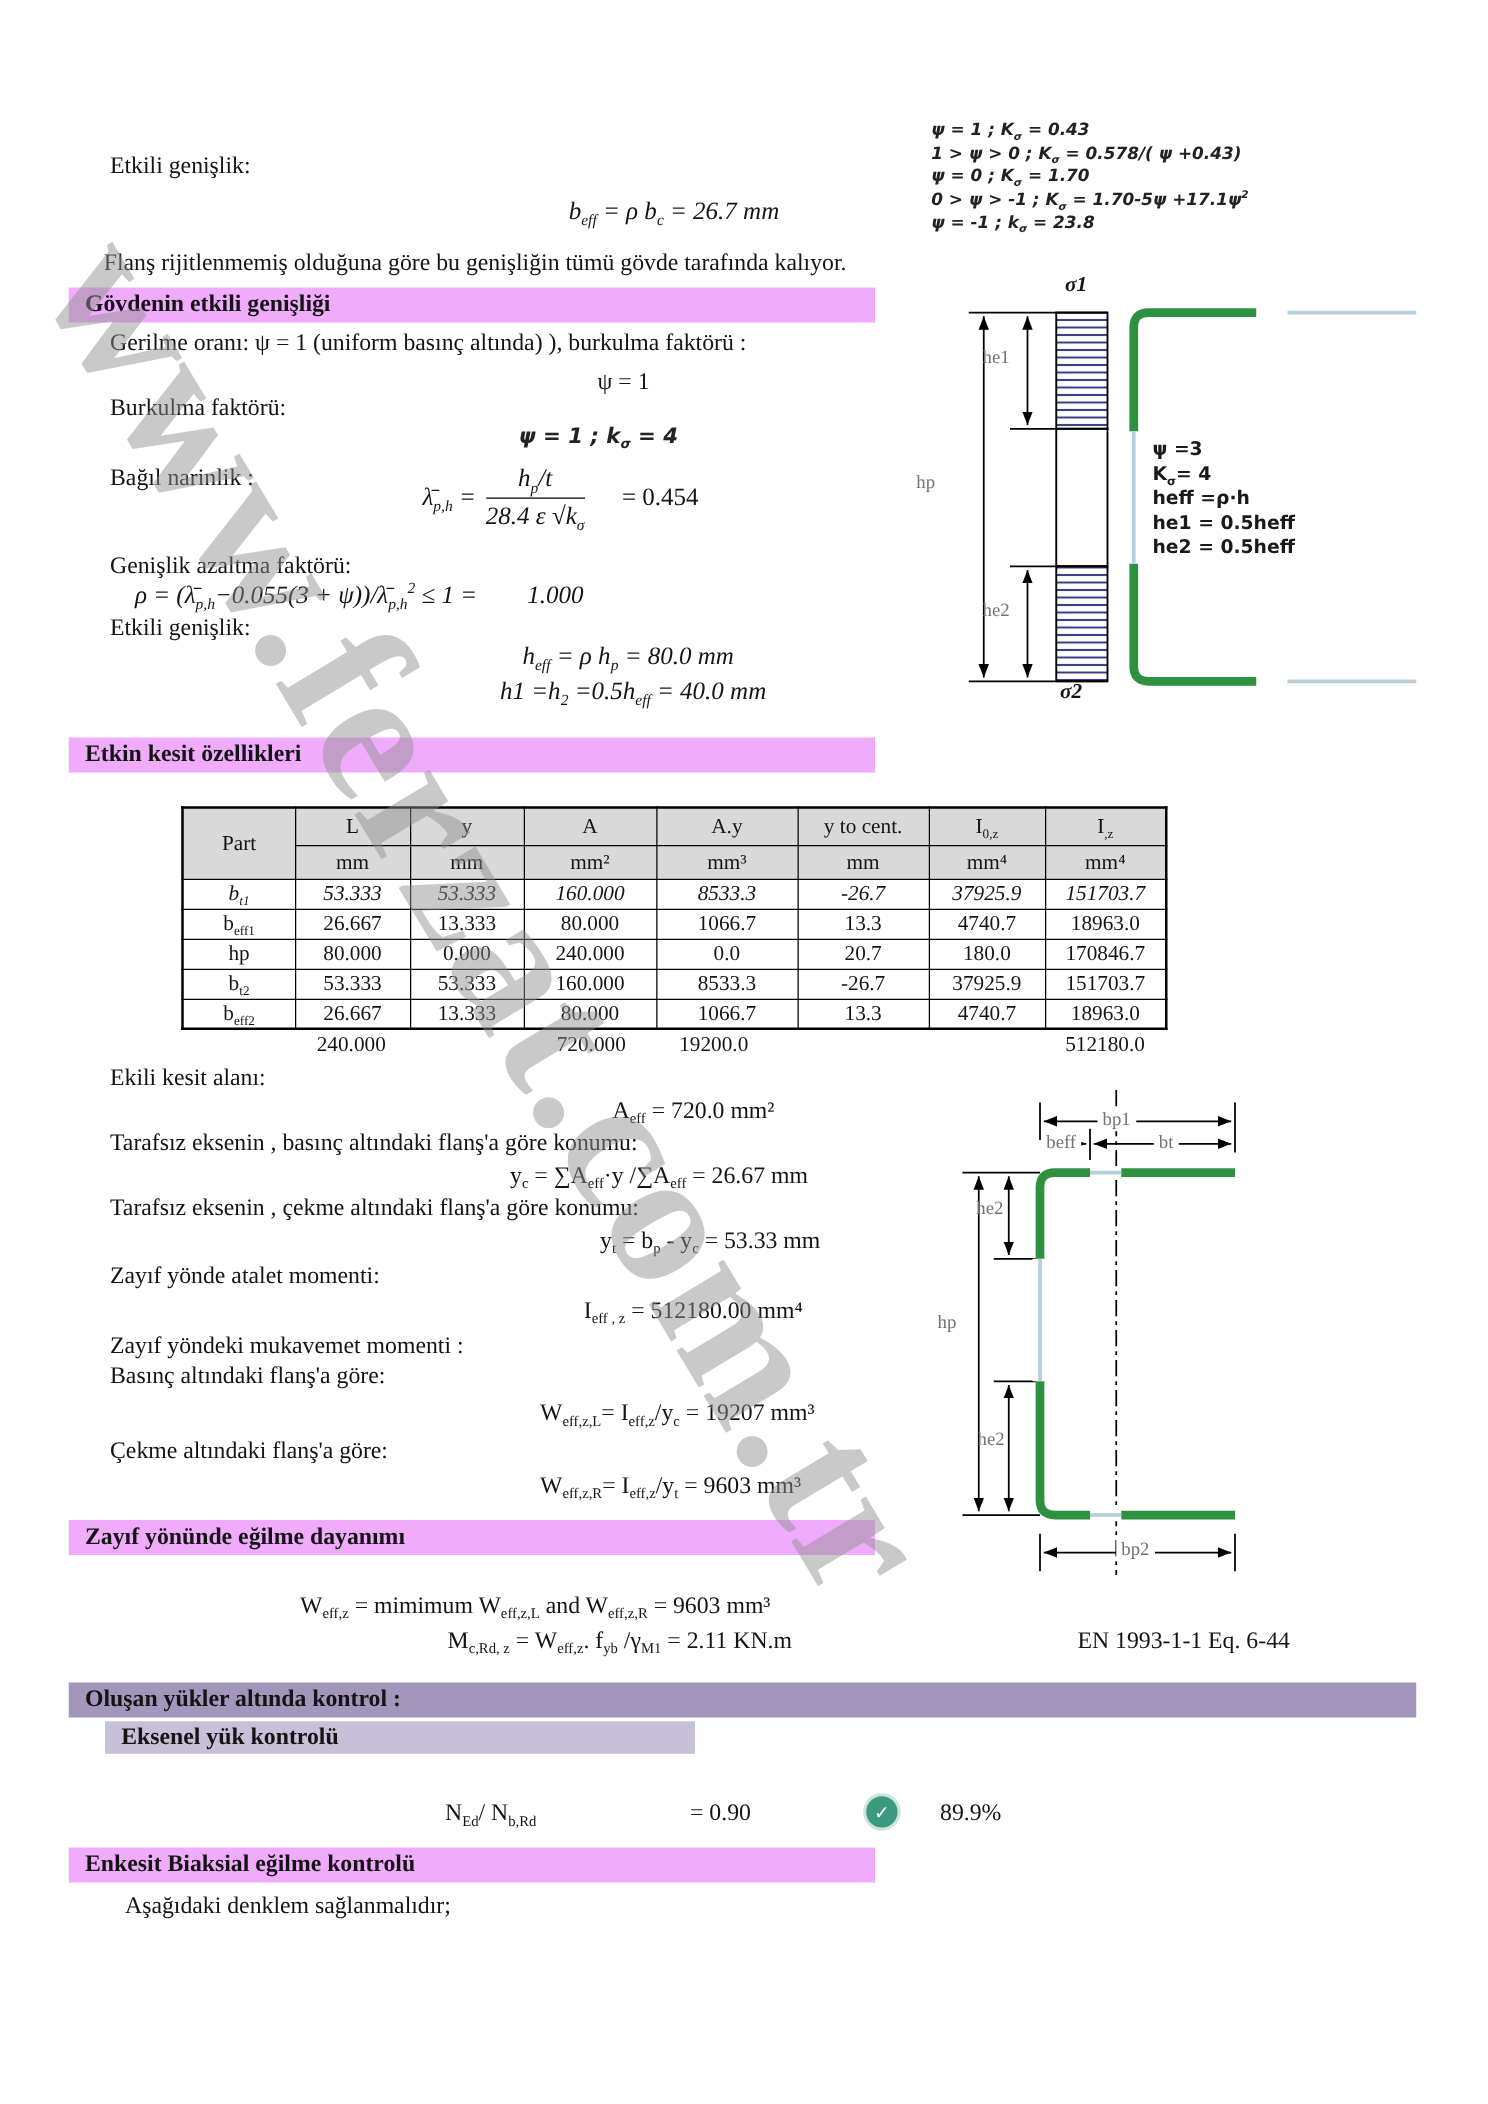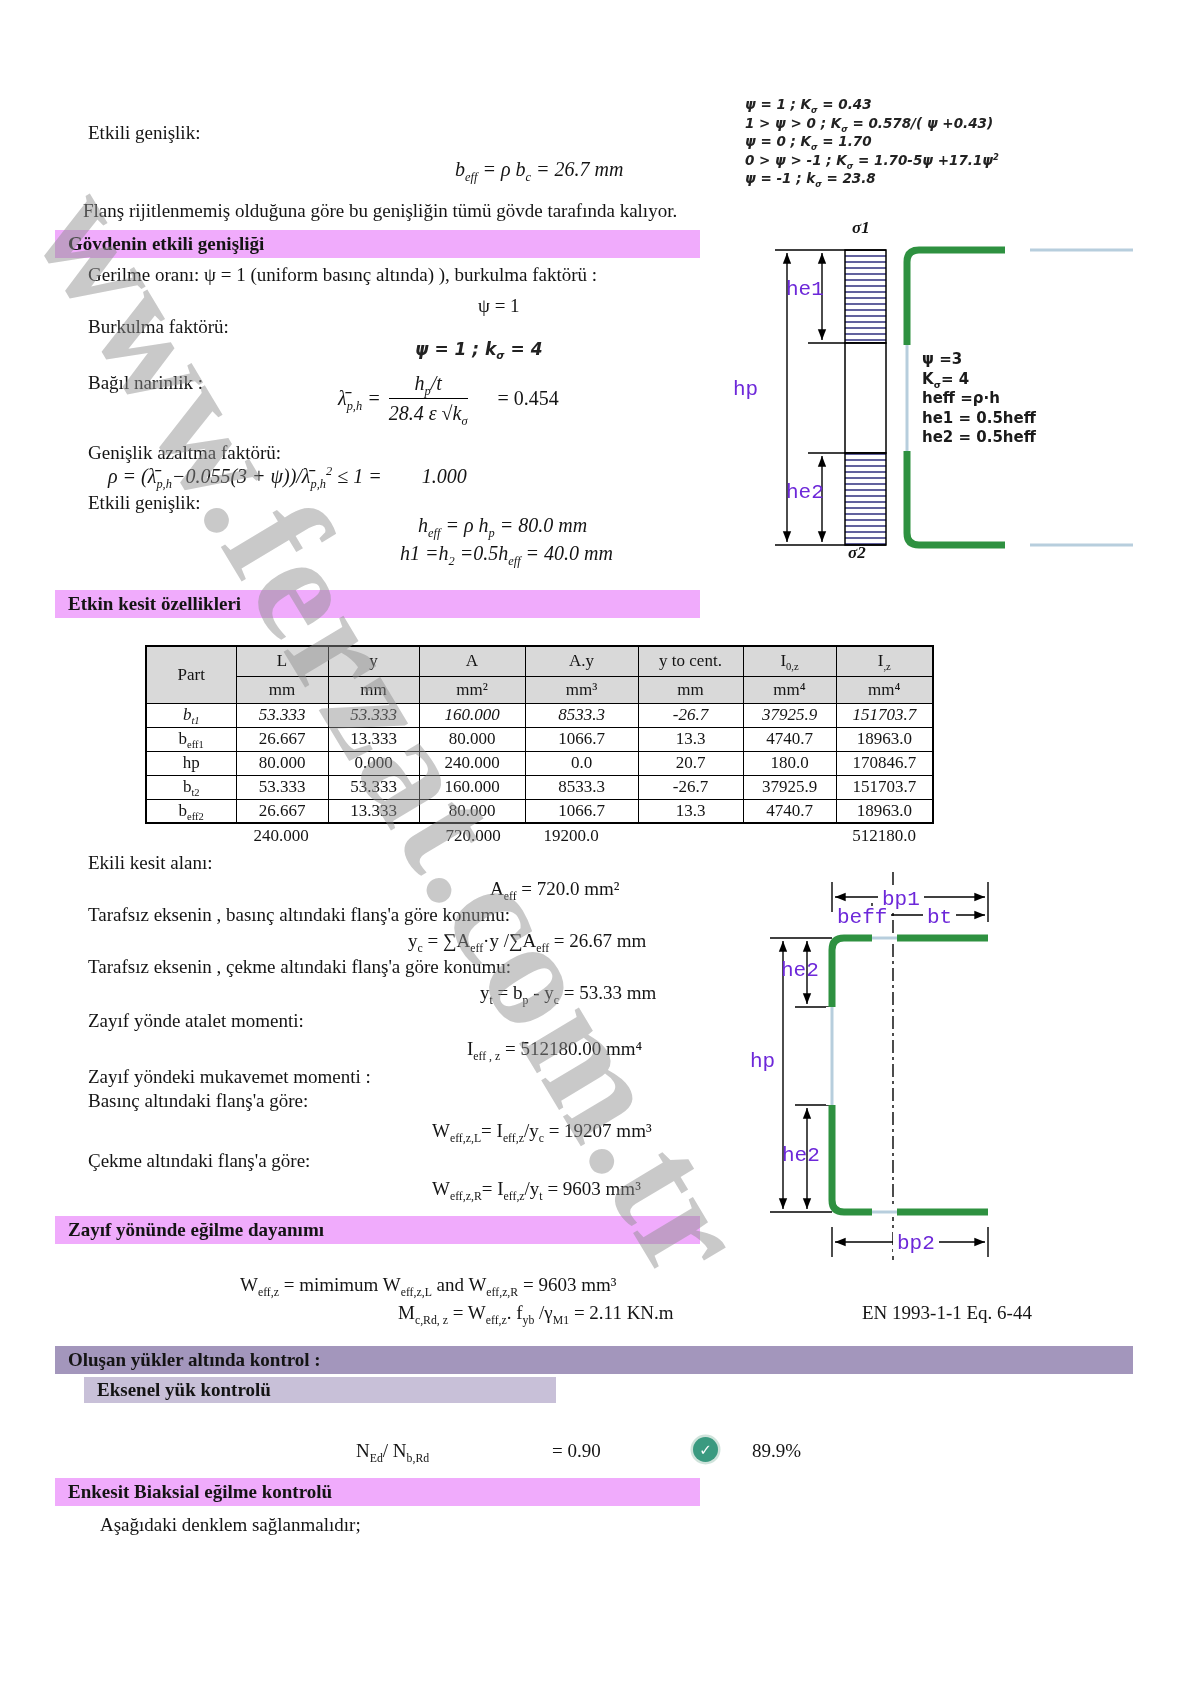--- a/index.html
+++ b/index.html
@@ -4,21 +4,21 @@
 <style>
   html,body{margin:0;padding:0;background:#fff;}
   .page{position:relative;width:1190px;height:1683px;background:#fff;overflow:hidden;
         font-family:"Liberation Serif",serif;color:#141414;}
   .t{position:absolute;white-space:nowrap;font-size:19px;}
   .it{font-style:italic;}
   .ctr{text-align:center;}
   .hand{font-family:"DejaVu Sans",sans-serif;font-weight:bold;font-style:italic;
         font-size:13.5px;line-height:18.5px;color:#222;}
   .ann{font-family:"DejaVu Sans",sans-serif;font-weight:bold;font-size:15px;line-height:19.5px;color:#1a1a1a;}
-  .dimlab{font-family:Liberation Mono, monospace;font-size:21px;color:#6d28d9;}
+  .dimlab{font-family:Liberation Serif, serif;font-size:15px;color:#737373;}
   .wbg{background:#fff;padding:0 4px;}
   .bar{position:absolute;left:55px;width:645px;height:28px;display:flex;align-items:center;
        padding-left:13px;box-sizing:border-box;font-weight:bold;font-size:19px;}
   .bar-light{background:#f0abfc;}
   .bar-medium{background:#c8c0d8;}
   .bar-dark{background:#a396bc;}
   sub{font-size:0.62em;line-height:0;}
   sup{font-size:0.62em;line-height:0;}
   .frac{display:inline-flex;flex-direction:column;text-align:center;margin:0 8px;vertical-align:middle;}
   .frac .num{padding:0 10px 3px;border-bottom:1.7px solid #000;}
@@ -264,21 +264,21 @@
   <div class="t dimlab wbg" style="left:878px;top:888px;">bp1</div>
   <div class="t dimlab wbg" style="left:833px;top:906px;">beff</div>
   <div class="t dimlab wbg" style="left:923px;top:906px;">bt</div>
   <div class="t dimlab" style="left:781px;top:959px;">he2</div>
   <div class="t dimlab" style="left:750px;top:1050px;">hp</div>
   <div class="t dimlab" style="left:782px;top:1144px;">he2</div>
   <div class="t dimlab wbg" style="left:893px;top:1232px;">bp2</div>
 
   <div class="bar bar-light" style="top:1216px;">Zayıf yönünde eğilme dayanımı</div>
   <div class="t" style="left:240px;top:1274px;"><span>W</span><sub>eff,z</sub><span> = mimimum  W</span><sub>eff,z,L</sub><span> and  W</span><sub>eff,z,R</sub><span> = 9603 mm³</span></div>
-  <div class="t" style="left:358px;top:1302px;margin-left:40px;"><span>M</span><sub>c,Rd, z</sub><span> = W</span><sub>eff,z</sub><span>. f</span><sub>yb</sub><span> /γ</span><sub>M1</sub><span> = 2.11 KN.m</span></div>
+  <div class="t" style="left:358px;top:1302px;"><span>M</span><sub>c,Rd, z</sub><span> = W</span><sub>eff,z</sub><span>. f</span><sub>yb</sub><span> /γ</span><sub>M1</sub><span> = 2.11 KN.m</span></div>
   <div class="t" style="left:862px;top:1302px;">EN 1993-1-1 Eq. 6-44</div>
 
   <div class="bar bar-dark" style="top:1346px;width:1078px;">Oluşan yükler altında kontrol :</div>
   <div class="bar bar-medium" style="top:1377px;left:84px;width:472px;height:26px;">Eksenel yük kontrolü</div>
 
   <div class="t" style="left:356px;top:1440px;"><span>N</span><sub>Ed</sub><span>/ N</span><sub>b,Rd</sub></div>
   <div class="t" style="left:552px;top:1440px;">= 0.90</div>
   <div class="chk">✓</div>
   <div class="t" style="left:752px;top:1440px;">89.9%</div>
 

